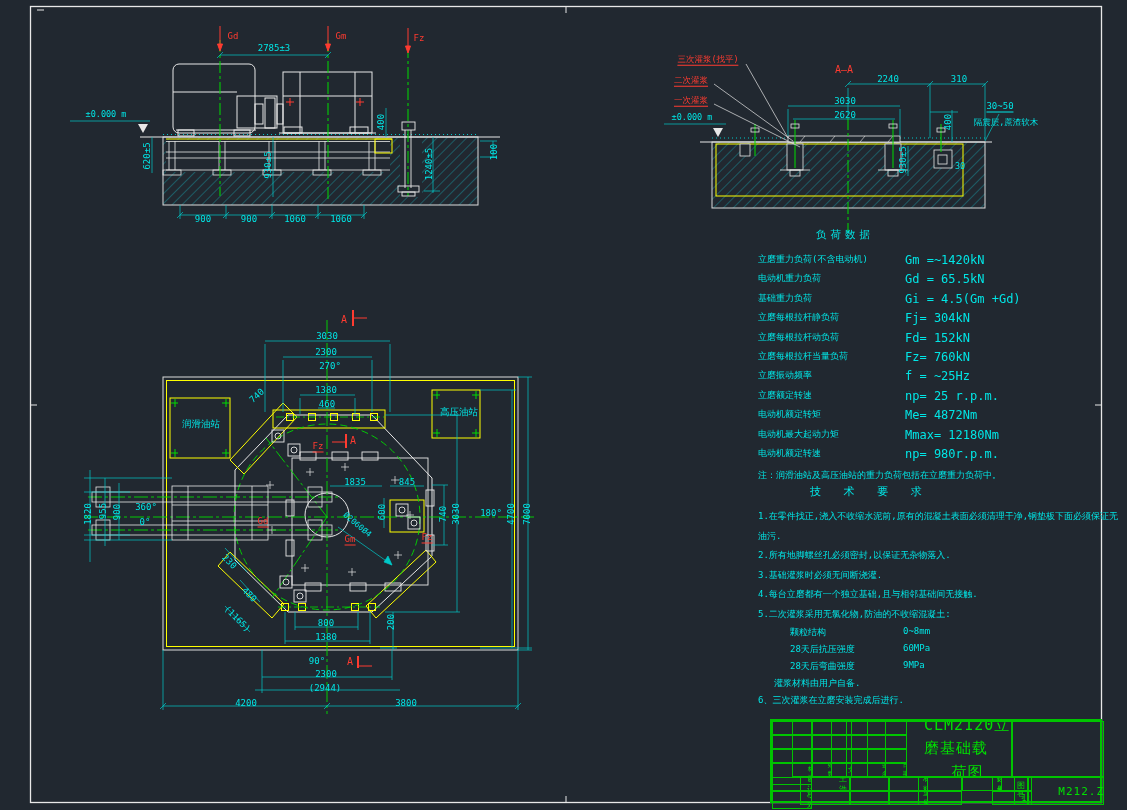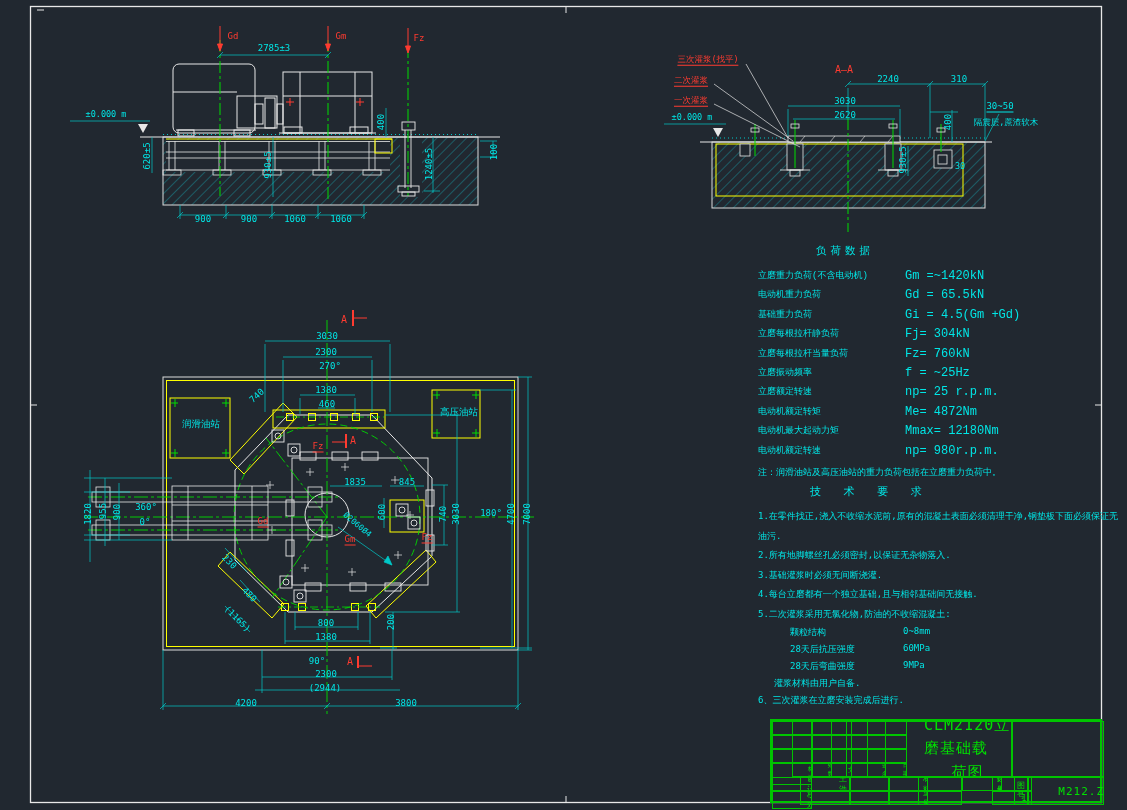--- a/index.html
+++ b/index.html
@@ -5,21 +5,21 @@
   html,body{margin:0;padding:0;background:#161b21;}
   #sheet{position:relative;width:1127px;height:810px;background:#212830;overflow:hidden;
          font-family:"DejaVu Sans Mono","DejaVu Sans",monospace;}
   svg{position:absolute;left:0;top:0;}
   
   .lbl{position:absolute;color:#00e6e6;font-size:9px;line-height:1;white-space:nowrap;
        transform:translate(-50%,-50%);z-index:5;}
   .lbl.red{color:#ff3b30;}
   .lbl.u{border-bottom:1px solid currentColor;padding-bottom:1px;}
   
-  .load-table{position:absolute;left:758px;top:244px;width:352px;z-index:5;color:#00e6e6;font-size:9px;font-family:Liberation Mono, monospace;}
+  .load-table{position:absolute;left:758px;top:228px;width:352px;z-index:5;color:#00e6e6;font-size:9px;}
   .lt-title{padding-left:58px;letter-spacing:4px;font-size:10.5px;margin-bottom:8px;}
   .lt-row{position:relative;height:19.4px;}
   .lt-label{position:absolute;left:0;top:3px;}
   .lt-value{position:absolute;left:147px;top:3px;font-size:12px;}
   .lt-note{margin-top:6px;font-size:9px;}
   
   .tech{position:absolute;left:758px;top:484px;width:362px;z-index:5;color:#00e6e6;font-size:9px;}
   .tech-heading{padding-left:52px;letter-spacing:8px;font-size:11px;margin-bottom:8px;}
   .tech-item{line-height:19.5px;}
   .tech-spec{position:relative;height:17px;padding-left:32px;}
@@ -487,20 +487,24 @@
         </div>
         <div class="lt-row">
           <span class="lt-label">基础重力负荷</span>
           <span class="lt-value">Gi = 4.5(Gm +Gd)</span>
         </div>
         <div class="lt-row">
           <span class="lt-label">立磨每根拉杆静负荷</span>
           <span class="lt-value">Fj= 304kN</span>
         </div>
         <div class="lt-row">
+          <span class="lt-label">立磨每根拉杆动负荷</span>
+          <span class="lt-value">Fd= 152kN</span>
+        </div>
+        <div class="lt-row">
           <span class="lt-label">立磨每根拉杆当量负荷</span>
           <span class="lt-value">Fz= 760kN</span>
         </div>
         <div class="lt-row">
           <span class="lt-label">立磨振动频率</span>
           <span class="lt-value">f = ~25Hz</span>
         </div>
         <div class="lt-row">
           <span class="lt-label">立磨额定转速</span>
           <span class="lt-value">np= 25 r.p.m.</span>

